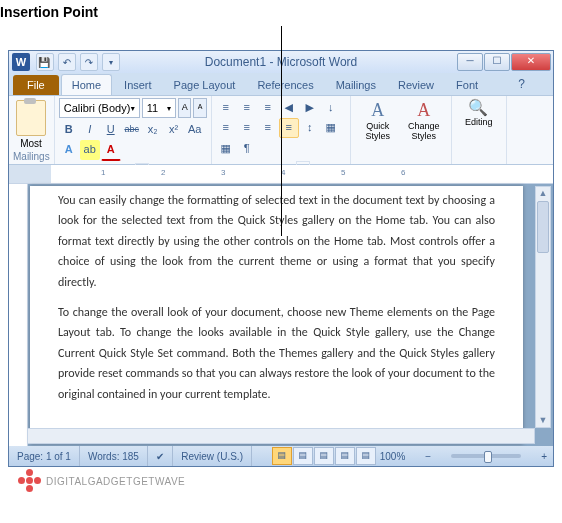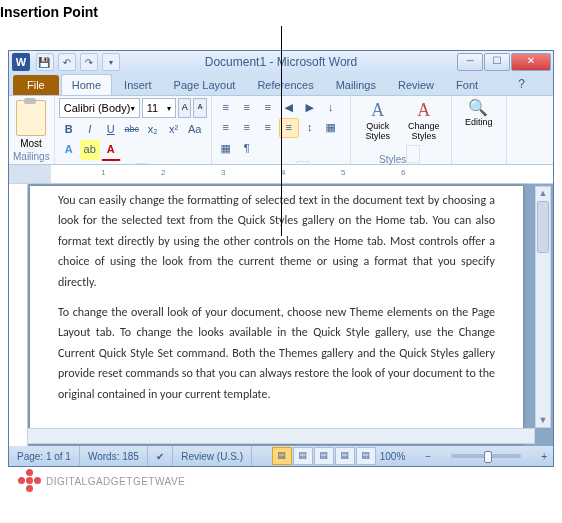--- a/index.html
+++ b/index.html
@@ -171,21 +171,20 @@
       <div style="display:flex">
         <div class="style-btn">
           <div class="style-ic">A</div>
           <div style="font-size:9px">Quick Styles</div>
         </div>
         <div class="style-btn">
           <div class="style-ic" style="color:#c05050">A</div>
           <div style="font-size:9px">Change Styles</div>
         </div>
       </div>
-      <div class="group-label"><span>Styles</span><span class="sbox"></span></div>
     </div>
 
     <div class="group edit-group">
       <div>
         <div style="font-size:16px;color:#5a7ca8">🔍</div>
         <div style="font-size:9px">Editing</div>
       </div>
       <div class="group-label"></div>
     </div>
   </div>

